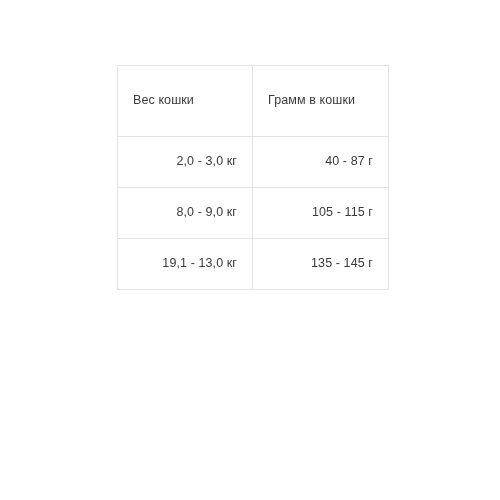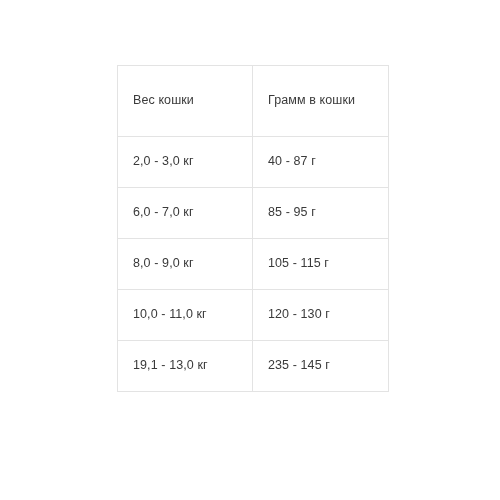--- a/index.html
+++ b/index.html
@@ -49,20 +49,21 @@
     background: #ffffff;
   }
 
   .feeding-table thead th {
     height: 70px;
     font-weight: 400;
   }
 
   .feeding-table tbody td {
     height: 50px;
+    text-align: right;
   }
 </style>
 </head>
 <body>
 
 <div id="page-root">
 
   <table class="feeding-table">
     <colgroup>
       <col class="col-weight">
@@ -73,31 +74,23 @@
         <th>Вес кошки</th>
         <th>Грамм в кошки</th>
       </tr>
     </thead>
     <tbody>
       <tr>
         <td>2,0 - 3,0 кг</td>
         <td>40 - 87 г</td>
       </tr>
       <tr>
-        <td>6,0 - 7,0 кг</td>
-        <td>85 - 95 г</td>
-      </tr>
-      <tr>
         <td>8,0 - 9,0 кг</td>
         <td>105 - 115 г</td>
       </tr>
       <tr>
-        <td>10,0 - 11,0 кг</td>
-        <td>120 - 130 г</td>
-      </tr>
-      <tr>
         <td>19,1 - 13,0 кг</td>
-        <td>235 - 145 г</td>
+        <td>135 - 145 г</td>
       </tr>
     </tbody>
   </table>
 
 </div>
 
 </body></html>

